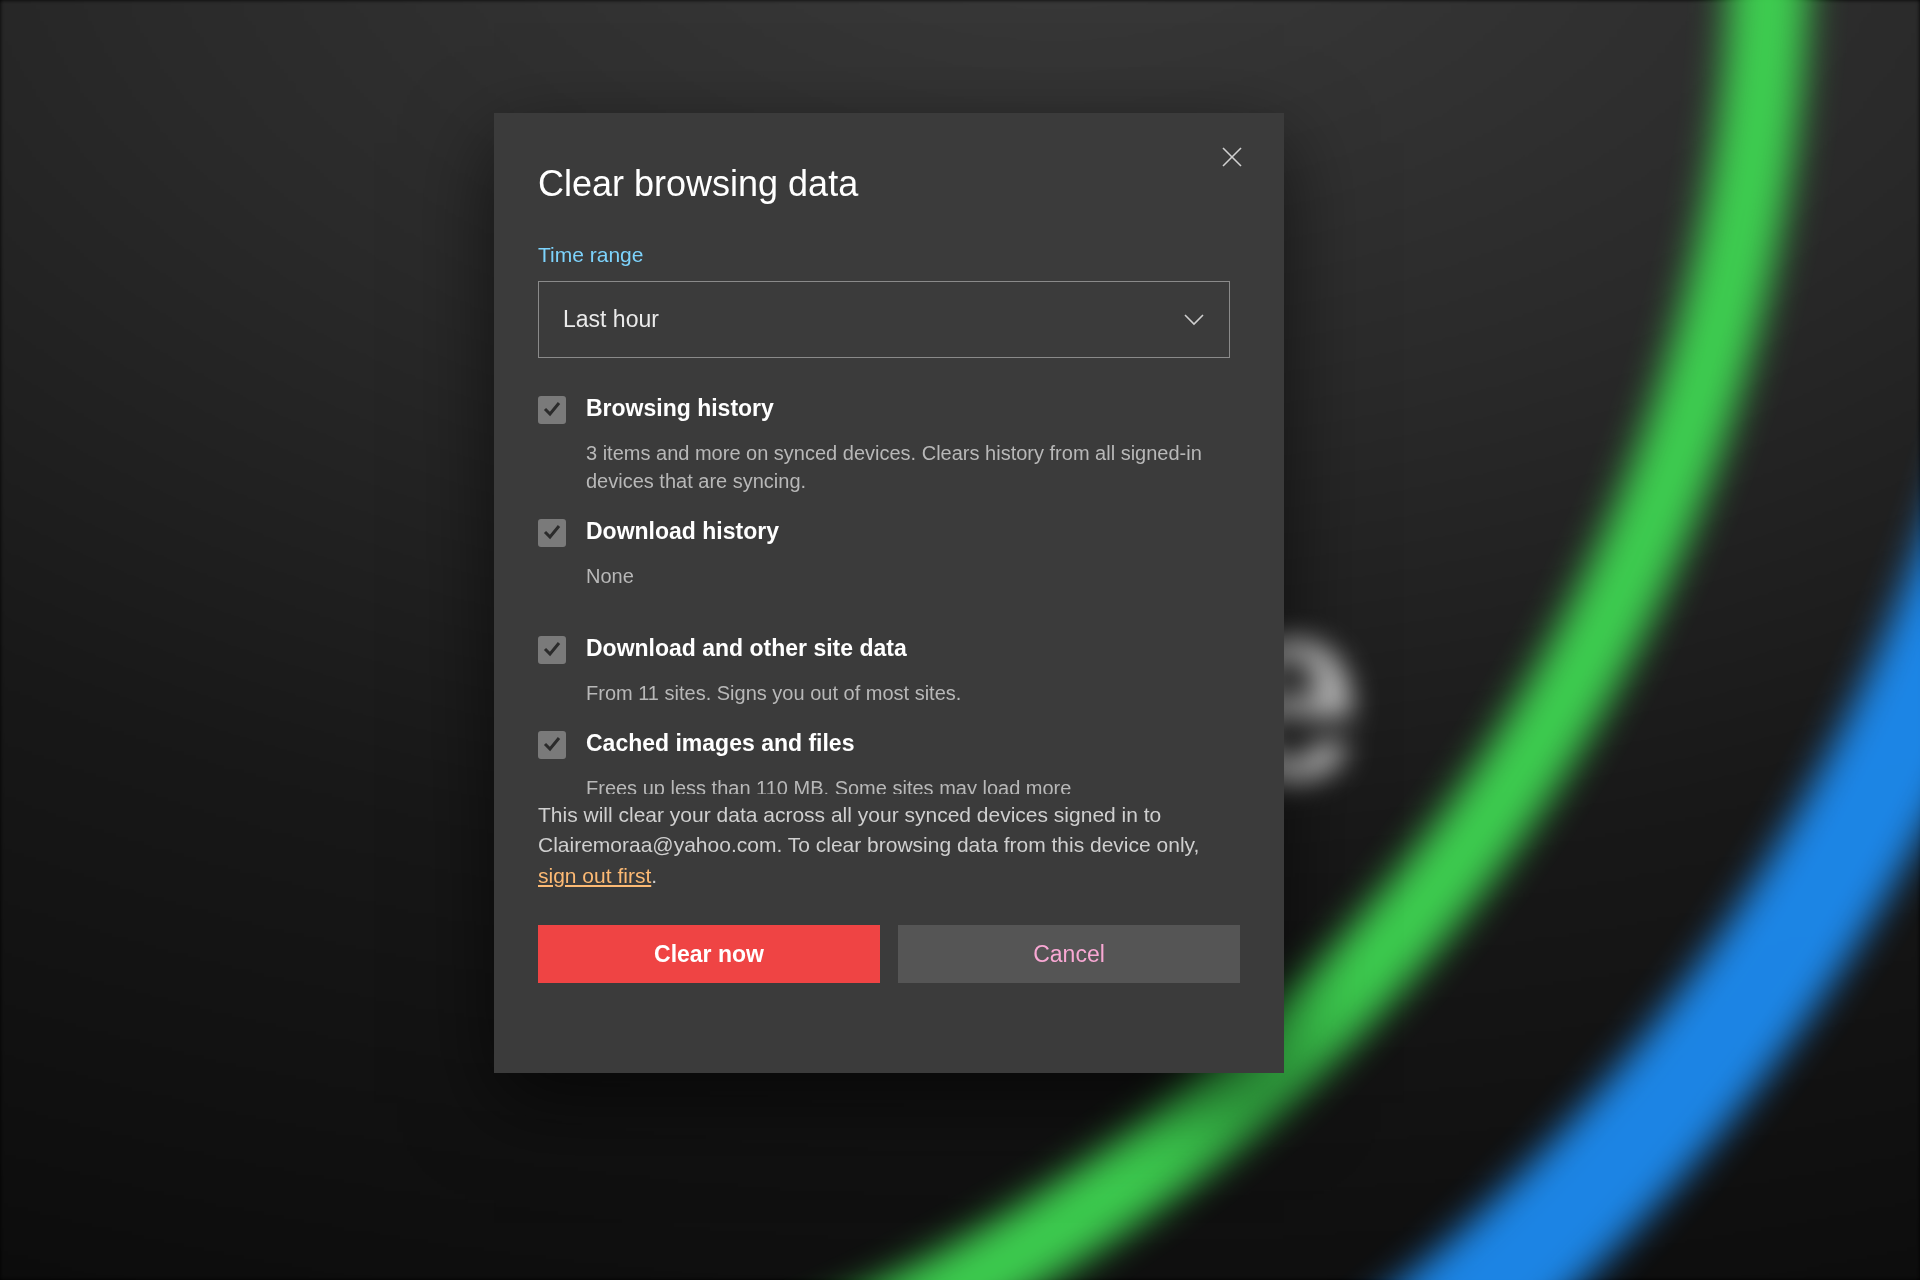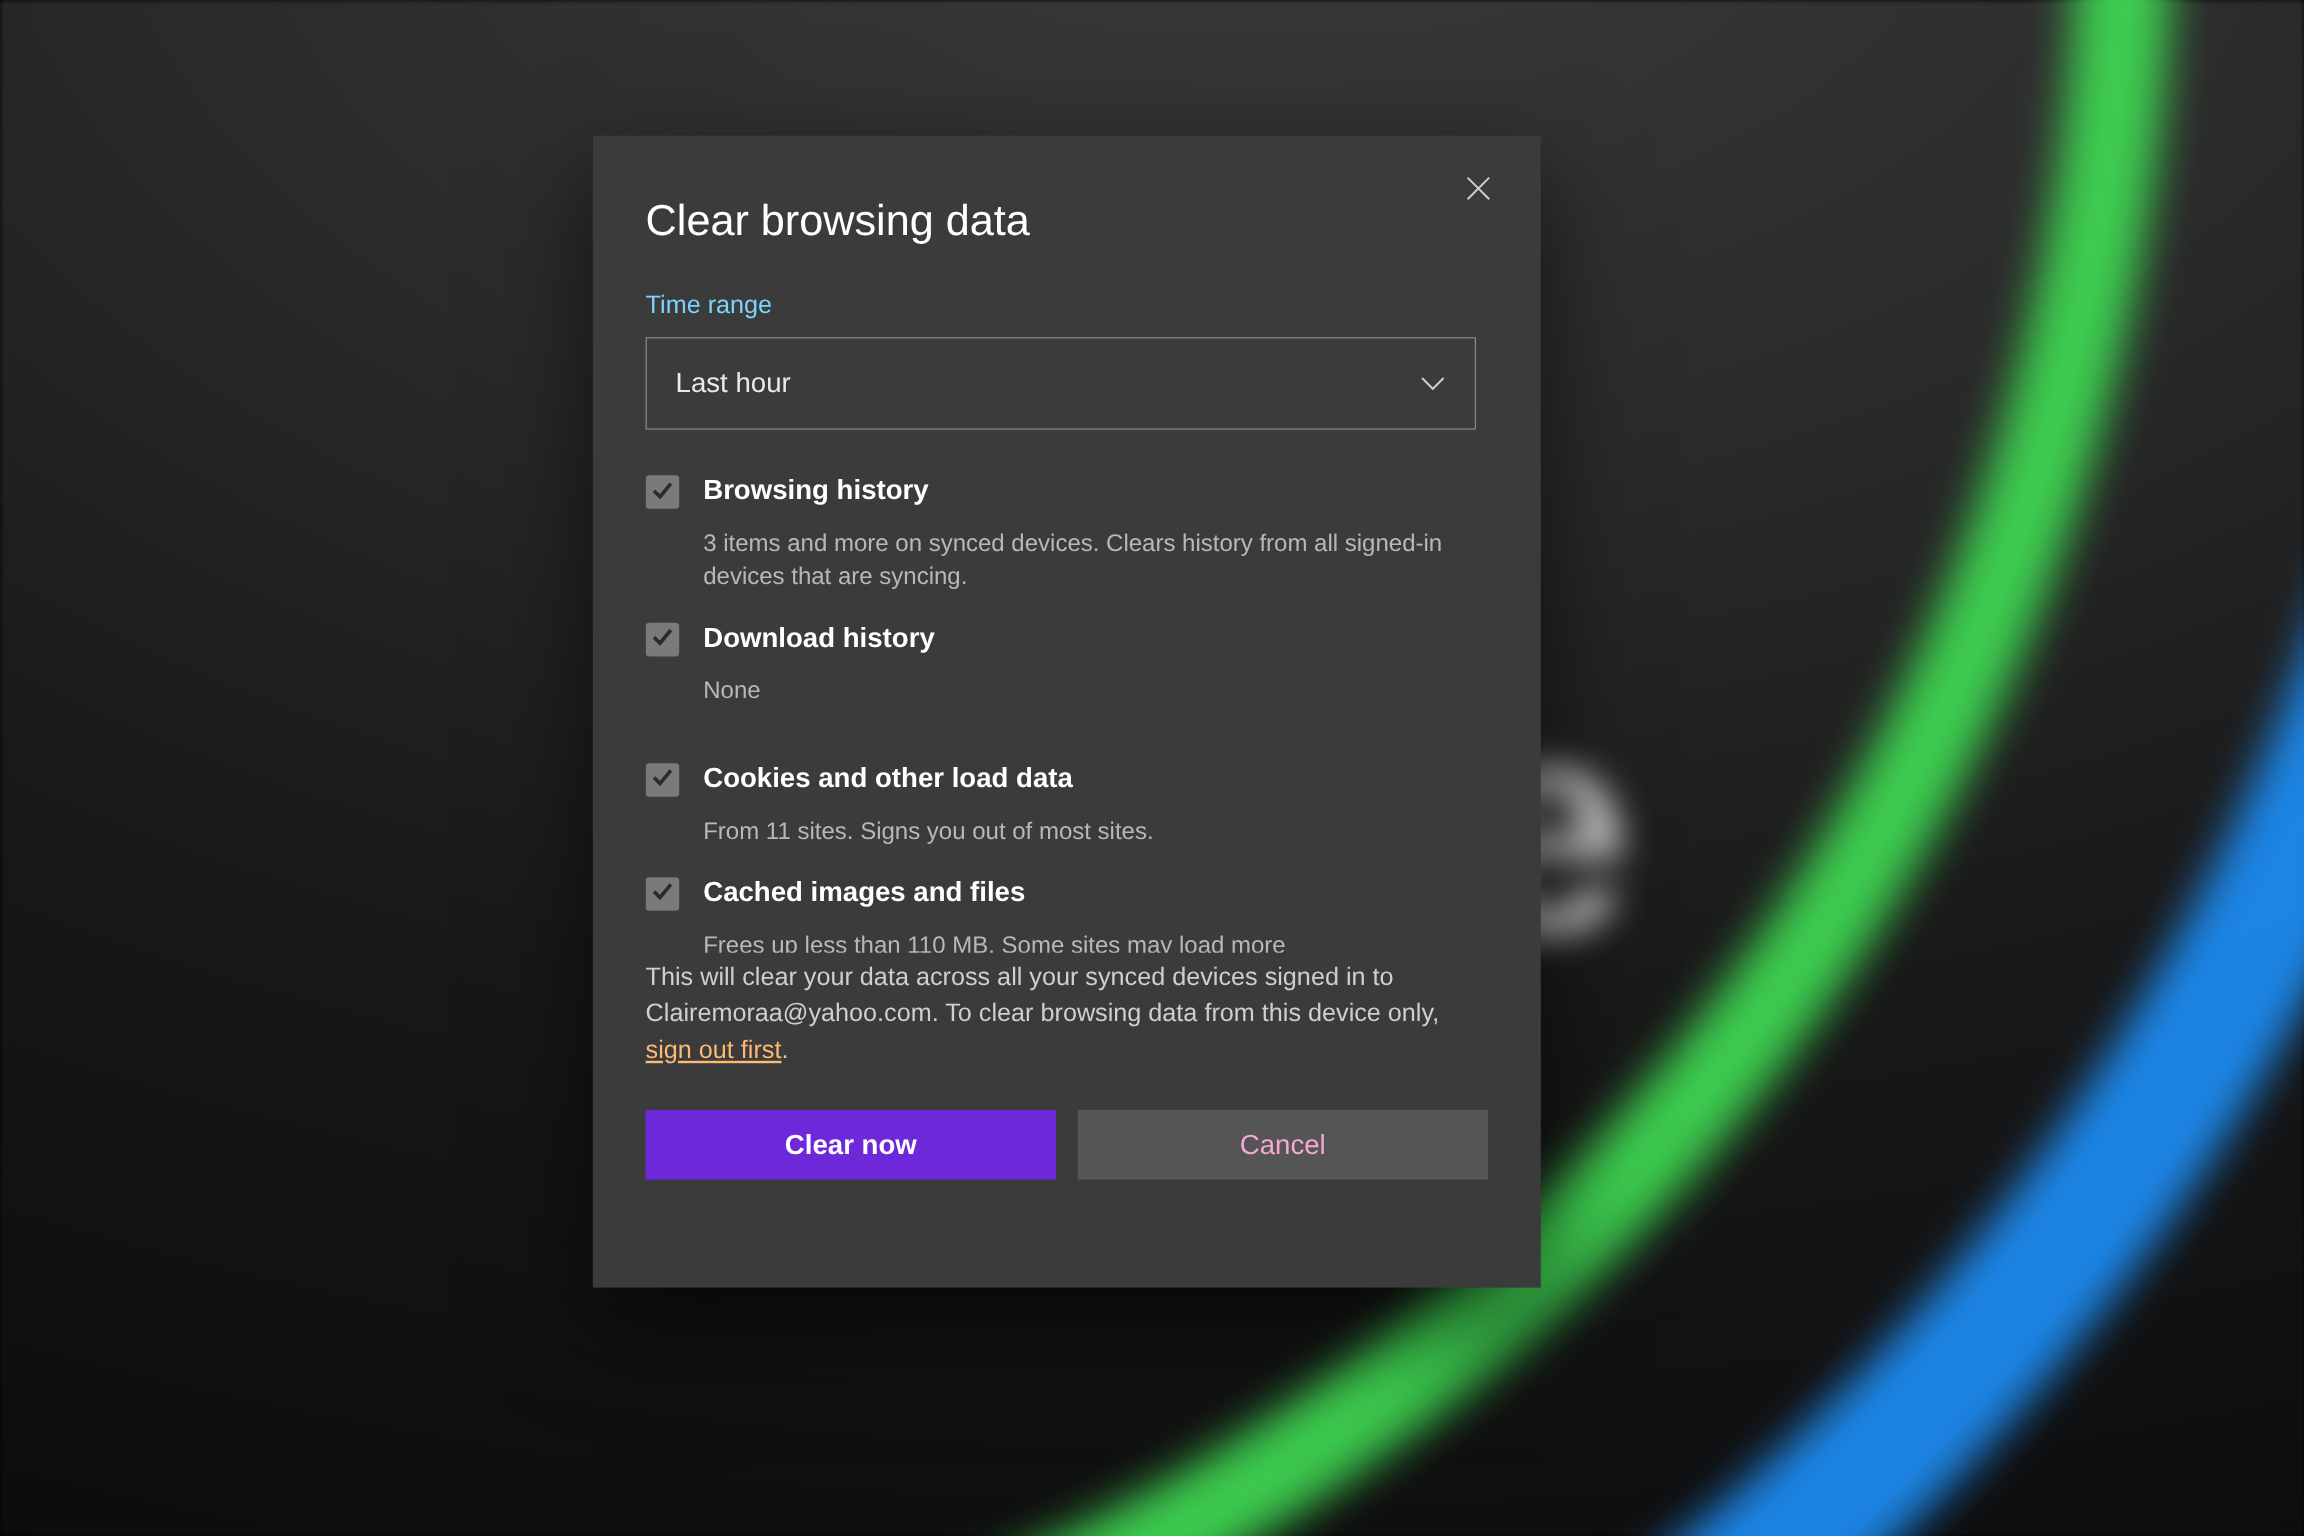--- a/index.html
+++ b/index.html
@@ -187,21 +187,21 @@
     flex: 1;
     height: 58px;
     display: flex;
     align-items: center;
     justify-content: center;
     font-size: 23px;
     cursor: pointer;
     border: none;
   }
   .btn.primary {
-    background: #6d28d9;
+    background: #ef4444;
     color: #ffffff;
     font-weight: 600;
   }
   .btn.secondary {
     background: #555555;
     color: #f9a8d4;
   }
 </style>
 </head>
 <body>
@@ -269,21 +269,21 @@
 
     <div class="item">
       <div class="checkbox">
         <span>
           <svg width="20" height="20" viewBox="0 0 20 20" fill="none" stroke-width="3">
               <polyline points="3,11 8,16 17,5"></polyline>
             </svg>
         </span>
       </div>
       <div class="item-text">
-        <div class="item-title">Cookies and other load data</div>
+        <div class="item-title">Download and other site data</div>
         <div class="item-desc">From 11 sites. Signs you out of most sites.</div>
       </div>
     </div>
 
     <div class="item">
       <div class="checkbox">
         <span>
           <svg width="20" height="20" viewBox="0 0 20 20" fill="none" stroke-width="3">
               <polyline points="3,11 8,16 17,5"></polyline>
             </svg>

